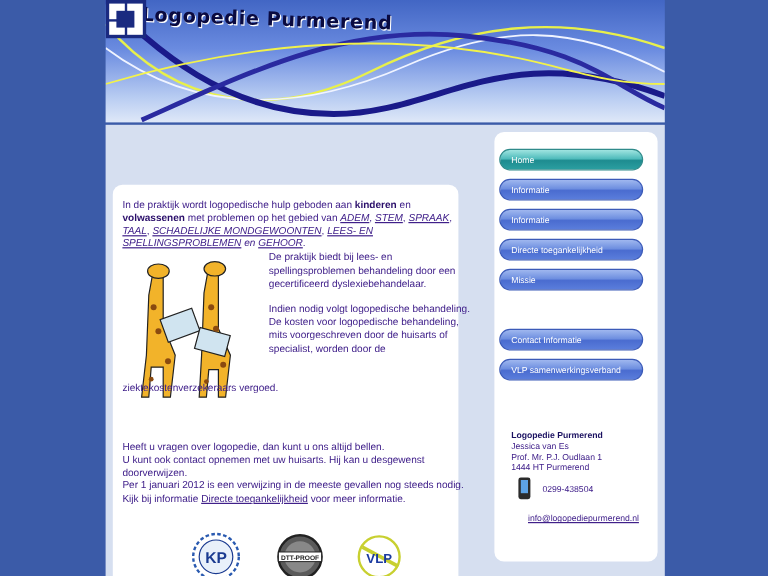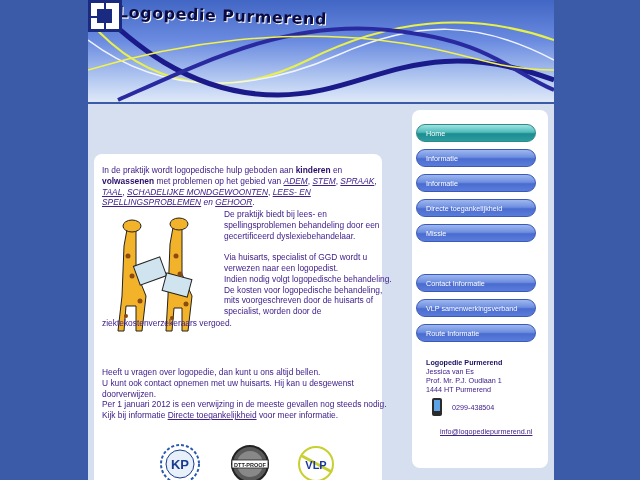--- a/index.html
+++ b/index.html
@@ -115,21 +115,20 @@
       <circle cx="24" cy="100" r="2"></circle>
         <circle cx="74" cy="40" r="2.5"></circle>
         <circle cx="78" cy="58" r="2.5"></circle>
       <circle cx="84" cy="88" r="2.5"></circle>
         <circle cx="70" cy="102" r="2"></circle>
     </g>
   </svg>
 
   <div id="side-text">
     <p>De praktijk biedt bij lees- en spellingsproblemen behandeling door een gecertificeerd dyslexiebehandelaar.</p>
-    <p class="n">Via huisarts, specialist of GGD wordt u verwezen naar een logopedist.</p>
     <p class="n">Indien nodig volgt logopedische behandeling.</p>
     <p class="n">De kosten voor logopedische behandeling, mits voorgeschreven door de huisarts of specialist, worden door de</p>
   </div>
   <p id="cont-text">ziektekostenverzekeraars vergoed.</p>
 
   <div id="lower">
     <p>Heeft u vragen over logopedie, dan kunt u ons altijd bellen.</p>
     <p>U kunt ook contact opnemen met uw huisarts. Hij kan u desgewenst doorverwijzen.</p>
     <p>Per 1 januari 2012 is een verwijzing in de meeste gevallen nog steeds nodig.</p>
     <p><span>Kijk bij informatie </span><a class="a2">Directe toegankelijkheid</a><span> voor meer informatie.</span></p>
@@ -154,21 +153,20 @@
 </div>
 
 <div id="sidebar">
   <div class="nav-btn active" style="top:14px">Home</div>
   <div class="nav-btn" style="top:39px">Informatie</div>
   <div class="nav-btn" style="top:64px">Informatie</div>
   <div class="nav-btn" style="top:89px">Directe toegankelijkheid</div>
   <div class="nav-btn" style="top:114px">Missie</div>
   <div class="nav-btn" style="top:164px">Contact Informatie</div>
   <div class="nav-btn" style="top:189px">VLP samenwerkingsverband</div>
-  <div class="nav-btn" style="top:214px">Route Informatie</div>
 
   <div id="contact">
     <div class="org">Logopedie Purmerend</div>
     <div>Jessica van Es</div>
     <div>Prof. Mr. P.J. Oudlaan 1</div>
     <div>1444 HT Purmerend</div>
   </div>
   <div id="phone-row">
     <div id="phone-icon"></div>
     <span id="phone-num">0299-438504</span>

